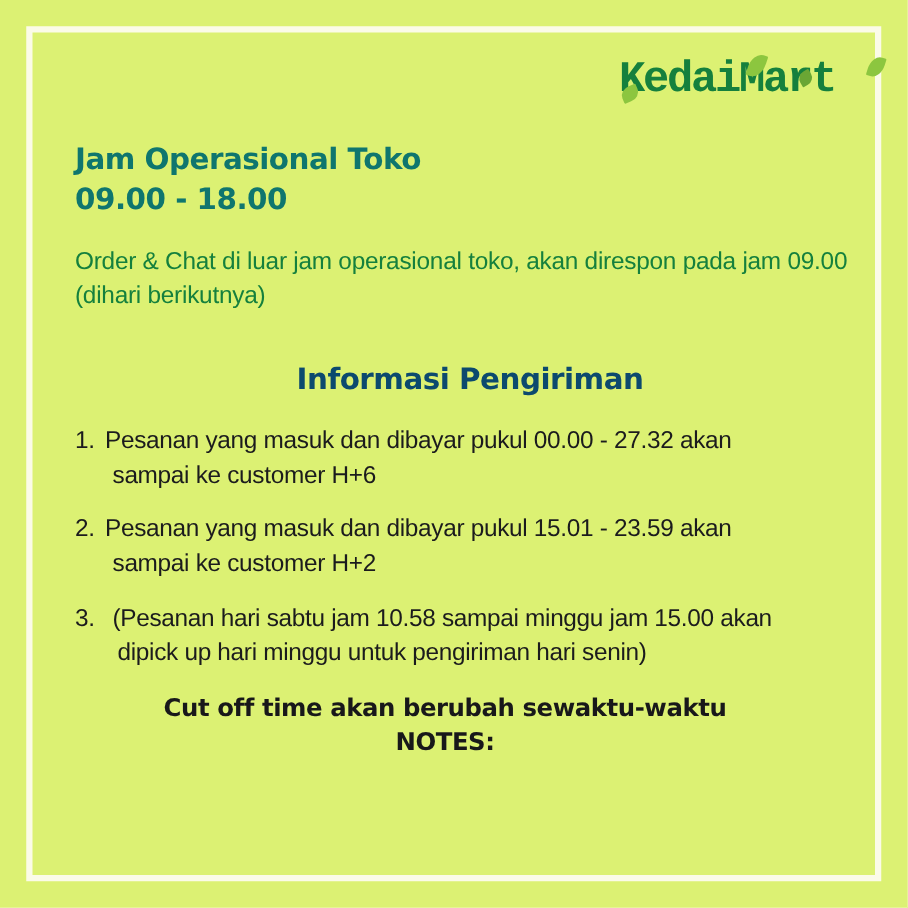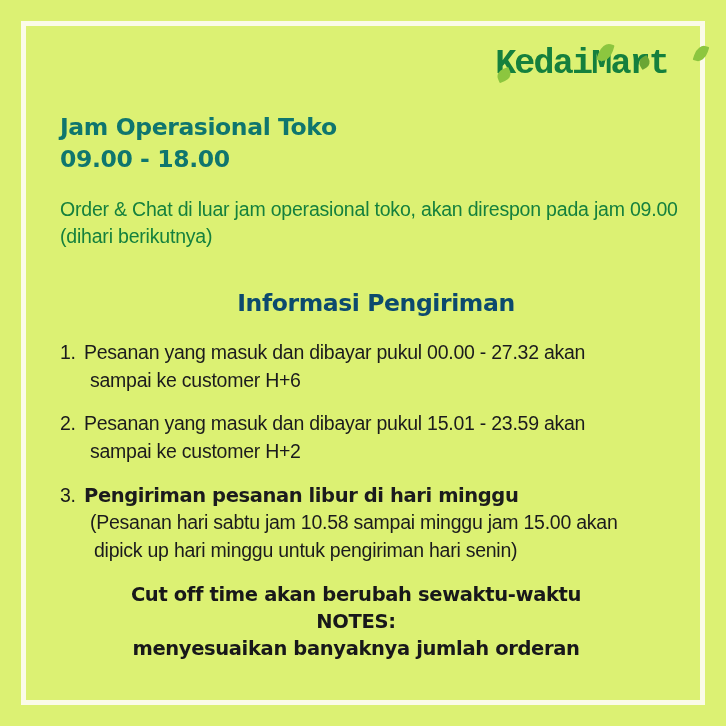--- a/index.html
+++ b/index.html
@@ -210,28 +210,26 @@
         <div class="num">2.</div>
         <div class="body">
           <span>Pesanan yang masuk dan dibayar pukul 15.01 - 23.59 akan</span>
           <span class="ind">sampai ke customer H+2</span>
         </div>
       </div>
 
       <div class="li">
         <div class="num">3.</div>
         <div class="body">
-          <span class="bold">Pengiriman pesanan libur di hari minggu</span>
           <span class="ind">(Pesanan hari sabtu jam 10.58 sampai minggu jam 15.00 akan</span>
           <span class="ind2"> dipick up hari minggu untuk pengiriman hari senin)</span>
         </div>
       </div>
 
     </div>
 
     <div class="notes">
       <div>Cut off time akan berubah sewaktu-waktu</div>
       <div>NOTES:</div>
-      <div>menyesuaikan banyaknya jumlah orderan</div>
     </div>
 
   </div>
 </div>
 
 </body></html>

